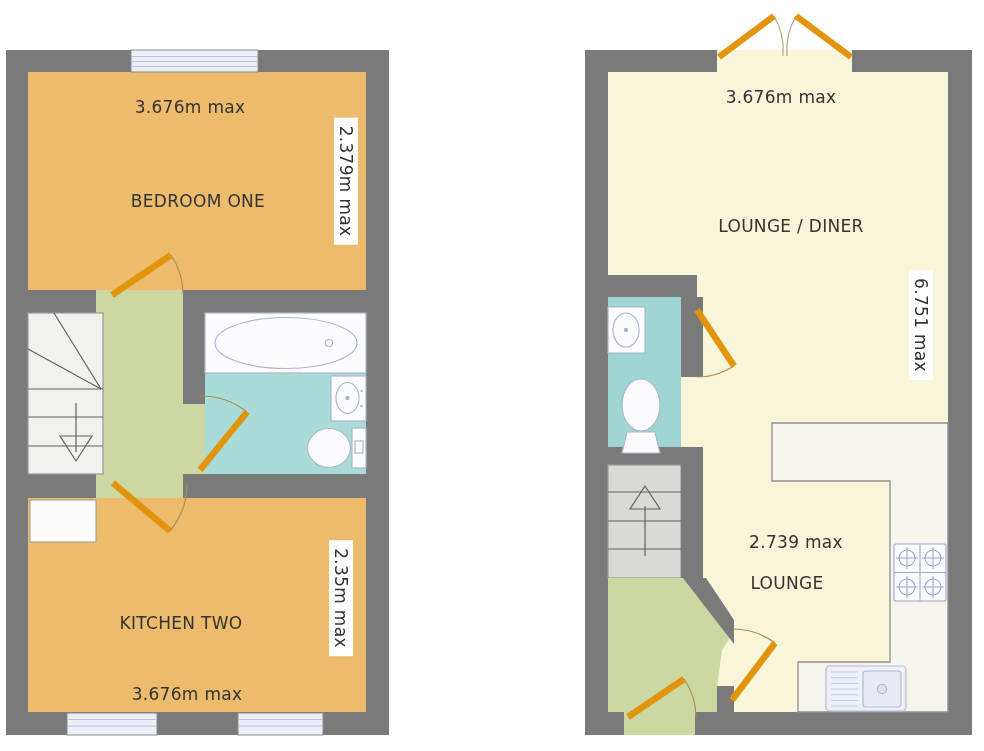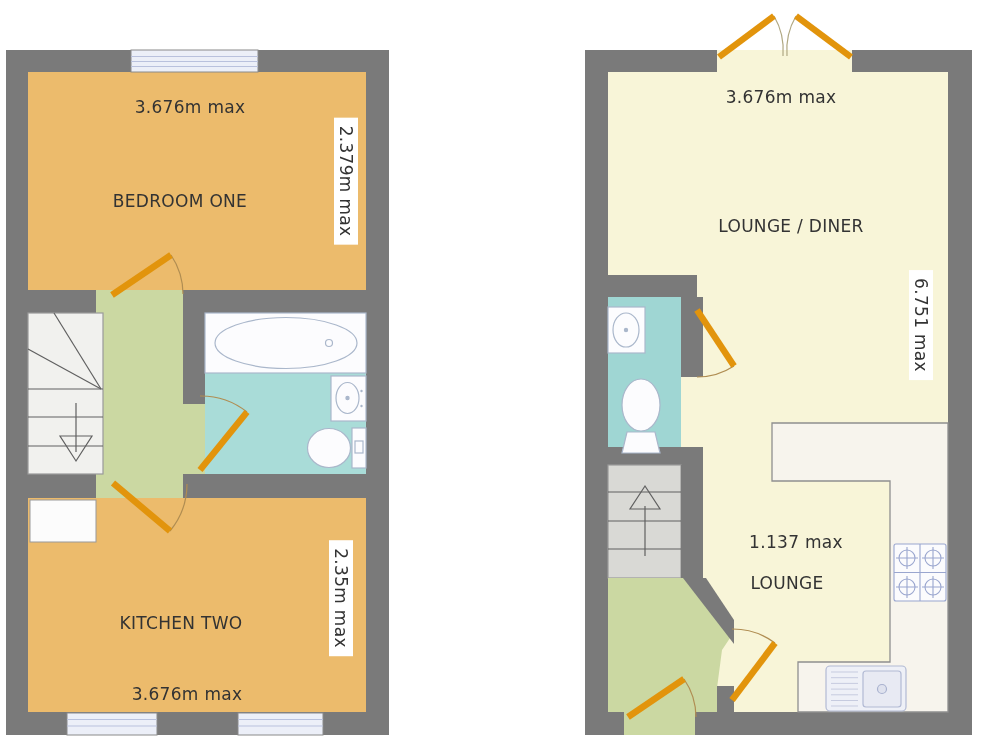--- a/index.html
+++ b/index.html
@@ -166,25 +166,25 @@
     <g>
       <path d="M774,16 A68,68 0 0 1 783,56" stroke="#b0a883" stroke-width="1.2" fill="none"></path>
       <path d="M796,16 A68,68 0 0 0 787,56" stroke="#b0a883" stroke-width="1.2" fill="none"></path>
       <path d="M719,57 L774,16" stroke="#e2940c" stroke-width="6.5"></path>
       <path d="M851,57 L796,16" stroke="#e2940c" stroke-width="6.5"></path>
     </g>
   </g>
 </svg>
 
 <div class="lbl" style="left:190px;top:107px">3.676m max</div>
-<div class="lbl" style="left:180px;top:201px">BEDROOM ONE</div>
+<div class="lbl" style="left:198px;top:201px">BEDROOM ONE</div>
 <div class="lbl vert" style="left:346px;top:181px">2.379m max</div>
 <div class="lbl" style="left:181px;top:623px">KITCHEN TWO</div>
 <div class="lbl vert" style="left:341px;top:598px">2.35m max</div>
 <div class="lbl" style="left:187px;top:694px">3.676m max</div>
 
 <div class="lbl" style="left:781px;top:97px">3.676m max</div>
 <div class="lbl" style="left:791px;top:226px">LOUNGE / DINER</div>
 <div class="lbl vert" style="left:921px;top:325px">6.751 max</div>
-<div class="lbl" style="left:796px;top:542px">1.137 max</div>
+<div class="lbl" style="left:796px;top:542px">2.739 max</div>
 <div class="lbl" style="left:787px;top:583px">LOUNGE</div>
 
 </div>
 
 </body></html>

